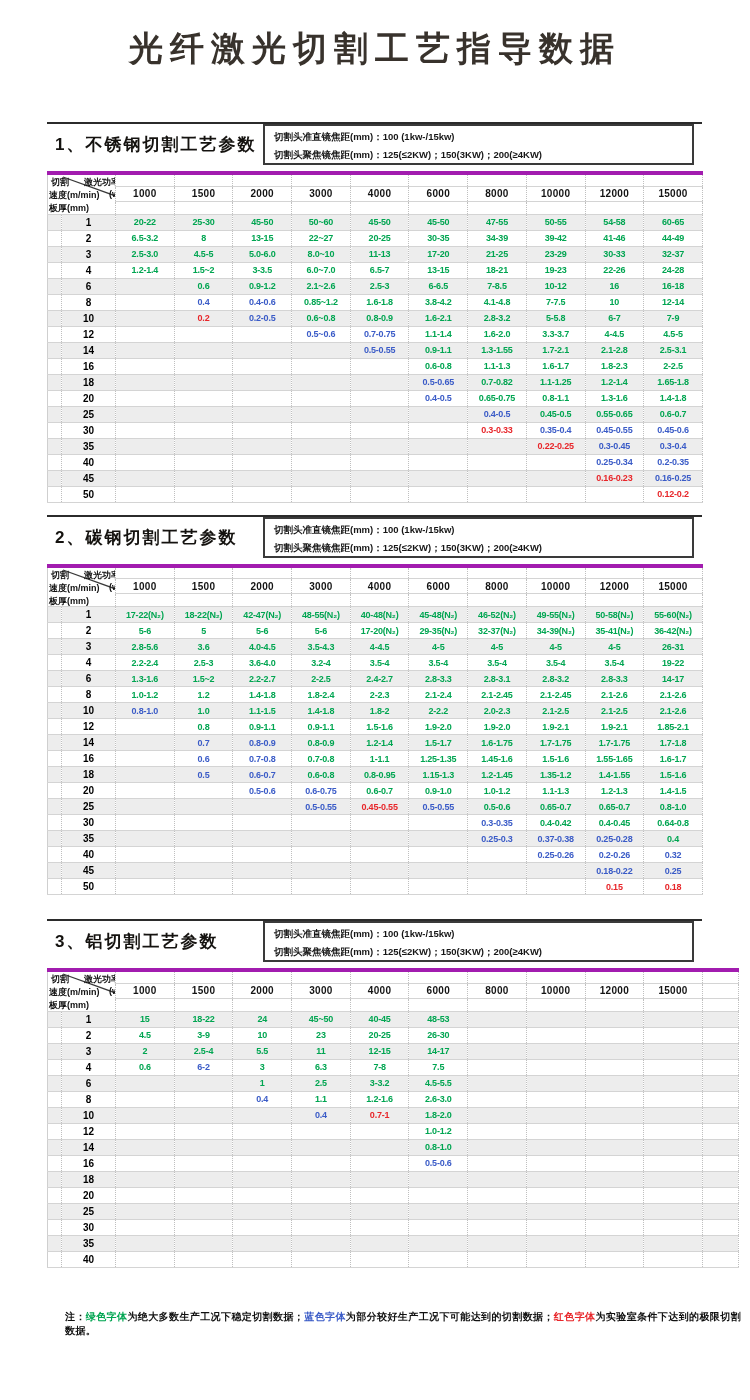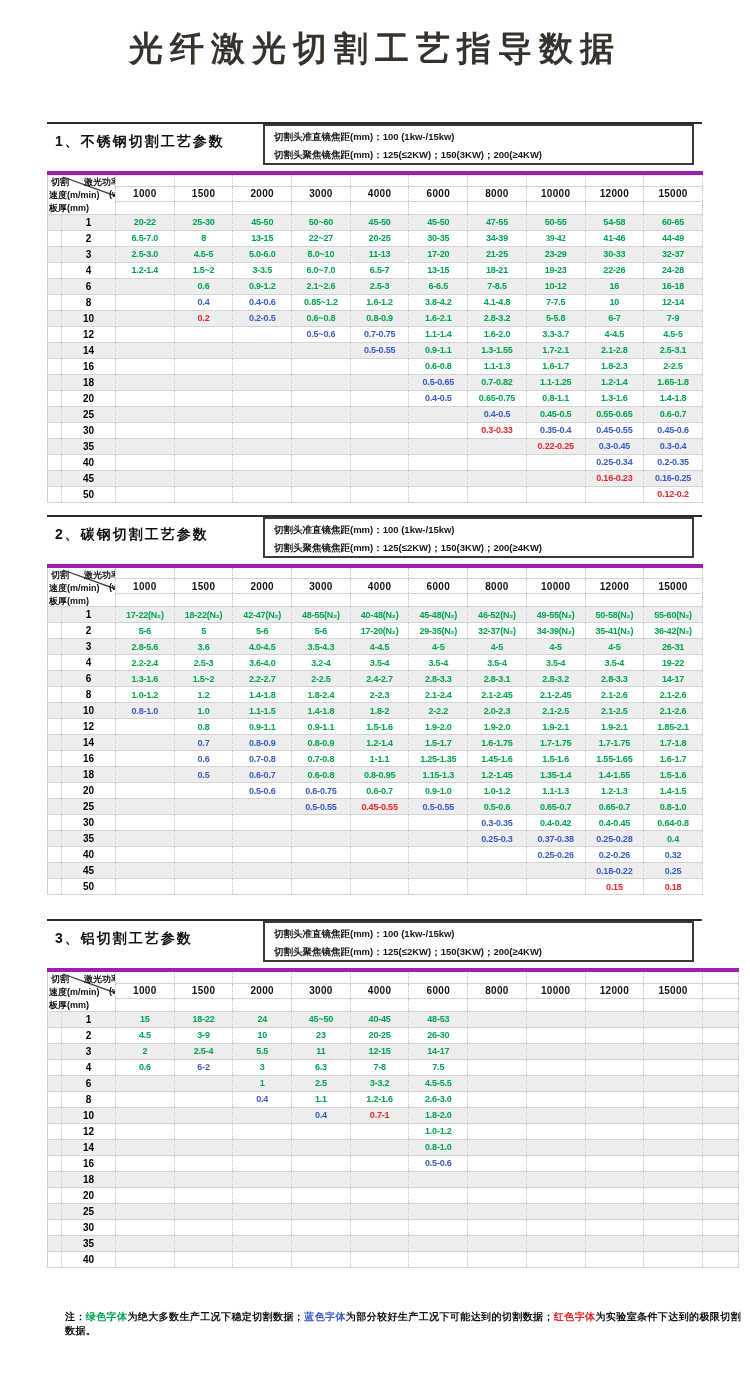--- a/index.html
+++ b/index.html
@@ -16,21 +16,21 @@
   #sections{margin-left:47px;}
   .param-section{margin-top:12px;width:655px;}
   .param-section:first-child{margin-top:50px;}
   .param-section:nth-child(3){margin-top:24px;}
 
   .section-band{
     position:relative;height:47px;border-top:2px solid #2b2b2b;
   }
   .section-title{
     position:absolute;left:8px;top:9px;
-    font-size:14px;font-weight:700;color:#14120f;letter-spacing:2px;white-space:nowrap;
+    font-size:17px;font-weight:700;color:#14120f;letter-spacing:2px;white-space:nowrap;
   }
   .info-box{
     position:absolute;left:216px;right:8px;top:0;height:41px;
     border:2px solid #3a3a3a;background:#fff;padding:2px 9px 0 9px;box-sizing:border-box;
     z-index:2;
   }
   .info-line{font-size:9.5px;font-weight:700;color:#161616;line-height:18px;white-space:nowrap;}
 
   table.params{
     border-collapse:collapse;table-layout:fixed;background:#fff;
@@ -153,28 +153,28 @@
               <td class="v" style="color: rgb(0, 165, 81);">45-50</td>
               <td class="v" style="color: rgb(0, 165, 81);">45-50</td>
               <td class="v" style="color: rgb(0, 165, 81);">47-55</td>
               <td class="v" style="color: rgb(0, 165, 81);">50-55</td>
               <td class="v" style="color: rgb(0, 165, 81);">54-58</td>
               <td class="v" style="color: rgb(0, 165, 81);">60-65</td>
             </tr>
             <tr>
               <td class="ghost"></td>
               <td class="rowhead">2</td>
-              <td class="v" style="color: rgb(0, 165, 81);">6.5-7.0</td>
+              <td class="v" style="color: rgb(0, 165, 81);">6.5-3.2</td>
               <td class="v" style="color: rgb(0, 165, 81);">8</td>
               <td class="v" style="color: rgb(0, 165, 81);">13-15</td>
               <td class="v" style="color: rgb(0, 165, 81);">22~27</td>
               <td class="v" style="color: rgb(0, 165, 81);">20-25</td>
               <td class="v" style="color: rgb(0, 165, 81);">30-35</td>
               <td class="v" style="color: rgb(0, 165, 81);">34-39</td>
-              <td class="v" style="color: rgb(0, 165, 81); font-family: Liberation Serif, serif;">39-42</td>
+              <td class="v" style="color: rgb(0, 165, 81);">39-42</td>
               <td class="v" style="color: rgb(0, 165, 81);">41-46</td>
               <td class="v" style="color: rgb(0, 165, 81);">44-49</td>
             </tr>
             <tr>
               <td class="ghost"></td>
               <td class="rowhead">3</td>
               <td class="v" style="color: rgb(0, 165, 81);">2.5-3.0</td>
               <td class="v" style="color: rgb(0, 165, 81);">4.5-5</td>
               <td class="v" style="color: rgb(0, 165, 81);">5.0-6.0</td>
               <td class="v" style="color: rgb(0, 165, 81);">8.0~10</td>
@@ -213,21 +213,21 @@
               <td class="v" style="color: rgb(0, 165, 81);">16</td>
               <td class="v" style="color: rgb(0, 165, 81);">16-18</td>
             </tr>
             <tr>
               <td class="ghost"></td>
               <td class="rowhead">8</td>
               <td class="v"></td>
               <td class="v" style="color: rgb(58, 91, 199);">0.4</td>
               <td class="v" style="color: rgb(58, 91, 199);">0.4-0.6</td>
               <td class="v" style="color: rgb(0, 165, 81);">0.85~1.2</td>
-              <td class="v" style="color: rgb(0, 165, 81);">1.6-1.2</td>
+              <td class="v" style="color: rgb(0, 165, 81);">1.6-1.8</td>
               <td class="v" style="color: rgb(0, 165, 81);">3.8-4.2</td>
               <td class="v" style="color: rgb(0, 165, 81);">4.1-4.8</td>
               <td class="v" style="color: rgb(0, 165, 81);">7-7.5</td>
               <td class="v" style="color: rgb(0, 165, 81);">10</td>
               <td class="v" style="color: rgb(0, 165, 81);">12-14</td>
             </tr>
             <tr>
               <td class="ghost"></td>
               <td class="rowhead">10</td>
               <td class="v"></td>
@@ -614,21 +614,21 @@
             <tr>
               <td class="ghost"></td>
               <td class="rowhead">18</td>
               <td class="v"></td>
               <td class="v" style="color: rgb(58, 91, 199);">0.5</td>
               <td class="v" style="color: rgb(58, 91, 199);">0.6-0.7</td>
               <td class="v" style="color: rgb(0, 165, 81);">0.6-0.8</td>
               <td class="v" style="color: rgb(0, 165, 81);">0.8-0.95</td>
               <td class="v" style="color: rgb(0, 165, 81);">1.15-1.3</td>
               <td class="v" style="color: rgb(0, 165, 81);">1.2-1.45</td>
-              <td class="v" style="color: rgb(0, 165, 81);">1.35-1.4</td>
+              <td class="v" style="color: rgb(0, 165, 81);">1.35-1.2</td>
               <td class="v" style="color: rgb(0, 165, 81);">1.4-1.55</td>
               <td class="v" style="color: rgb(0, 165, 81);">1.5-1.6</td>
             </tr>
             <tr>
               <td class="ghost"></td>
               <td class="rowhead">20</td>
               <td class="v"></td>
               <td class="v"></td>
               <td class="v" style="color: rgb(58, 91, 199);">0.5-0.6</td>
               <td class="v" style="color: rgb(58, 91, 199);">0.6-0.75</td>

